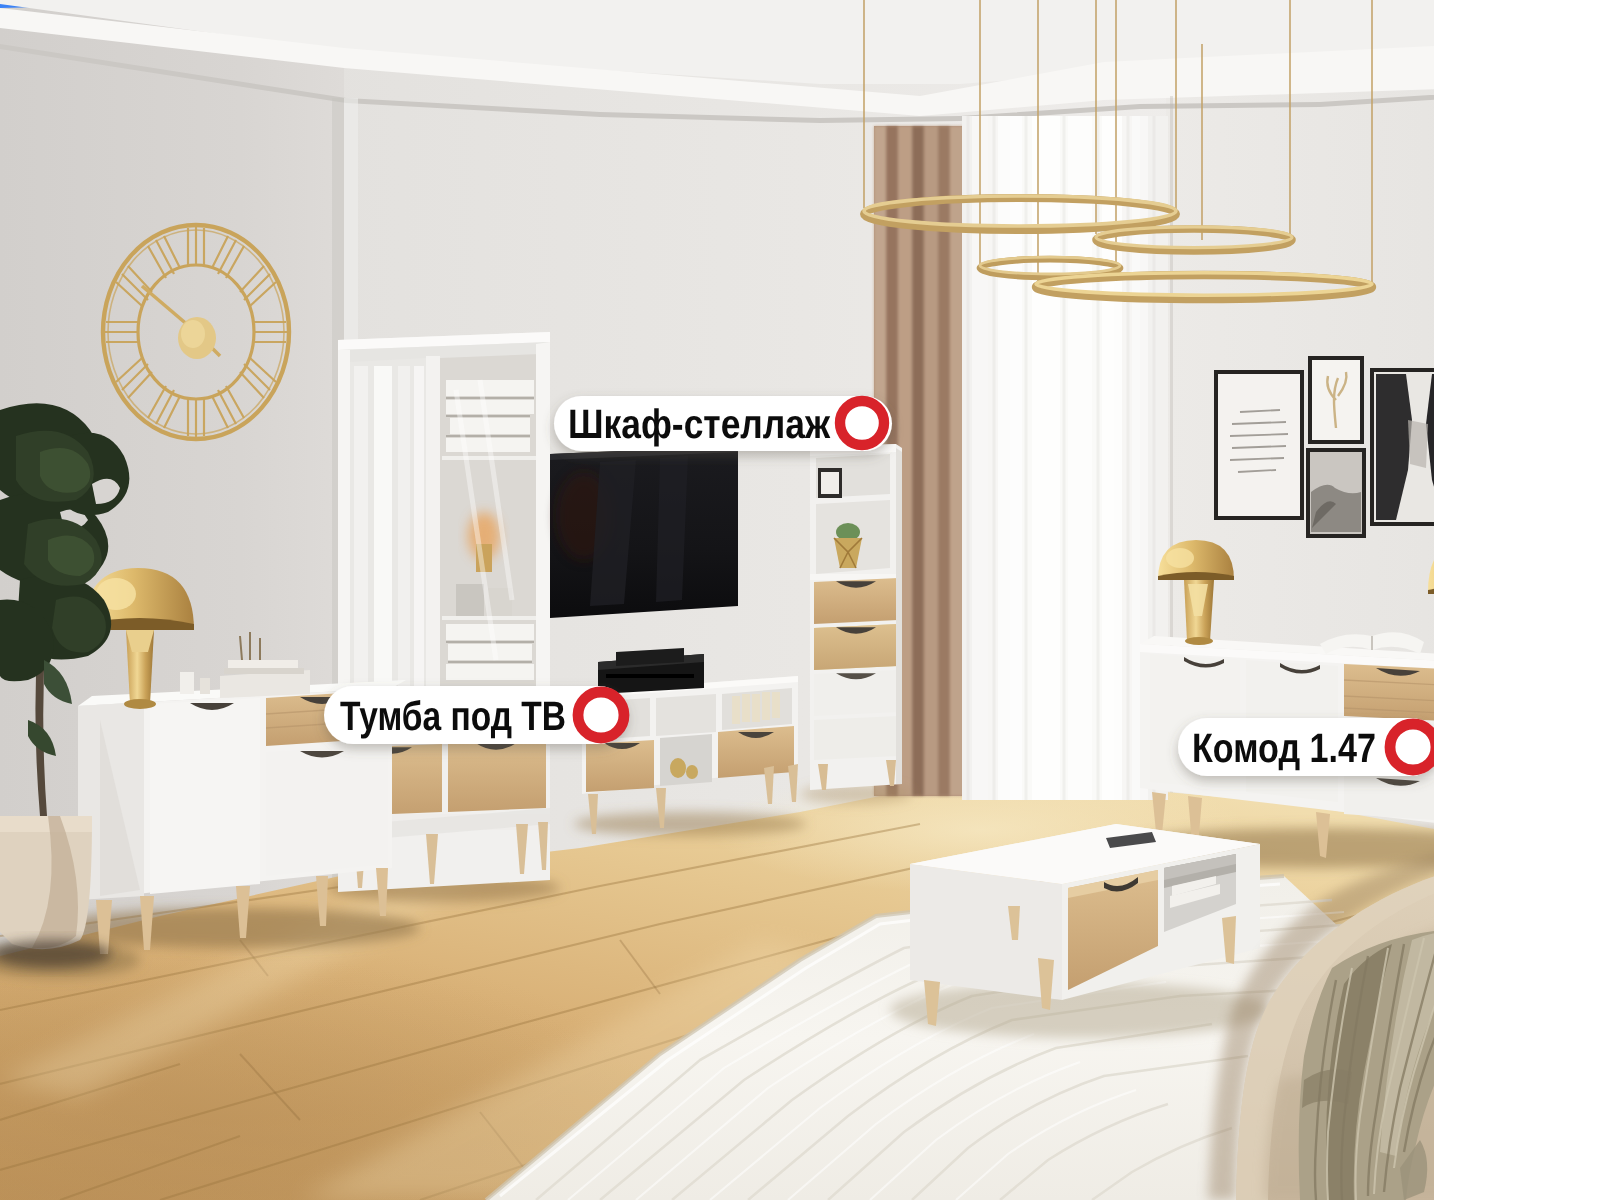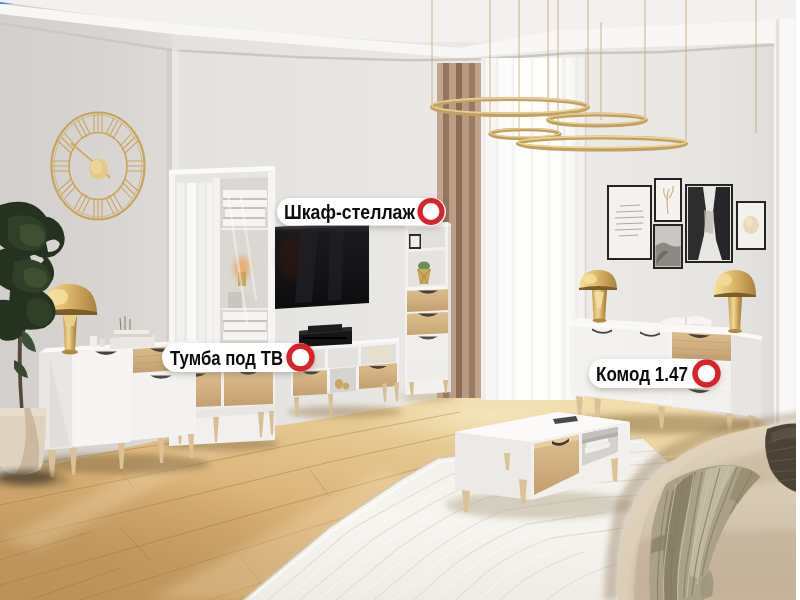--- a/index.html
+++ b/index.html
@@ -1,16 +1,16 @@
 <!DOCTYPE html>
 <html><head>
 <meta charset="utf-8">
 <style>
   html,body{margin:0;padding:0;}
-  #scene{width:796px;height:600px;position:relative;overflow:hidden;font-family:"Liberation Sans",sans-serif;background:#3b82f6;}
+  #scene{width:717px;height:600px;position:relative;overflow:hidden;font-family:"Liberation Sans",sans-serif;background:#3b82f6;}
   svg{display:block;}
 </style>
 </head>
 <body>
 <div id="scene">
 <svg width="800" height="600" viewBox="0 0 800 600">
 <defs>
   <linearGradient id="wallL" x1="0" y1="0" x2="1" y2="0">
     <stop offset="0" stop-color="#d2cfcc"></stop>
           <stop offset="0.7" stop-color="#d8d5d2"></stop>

